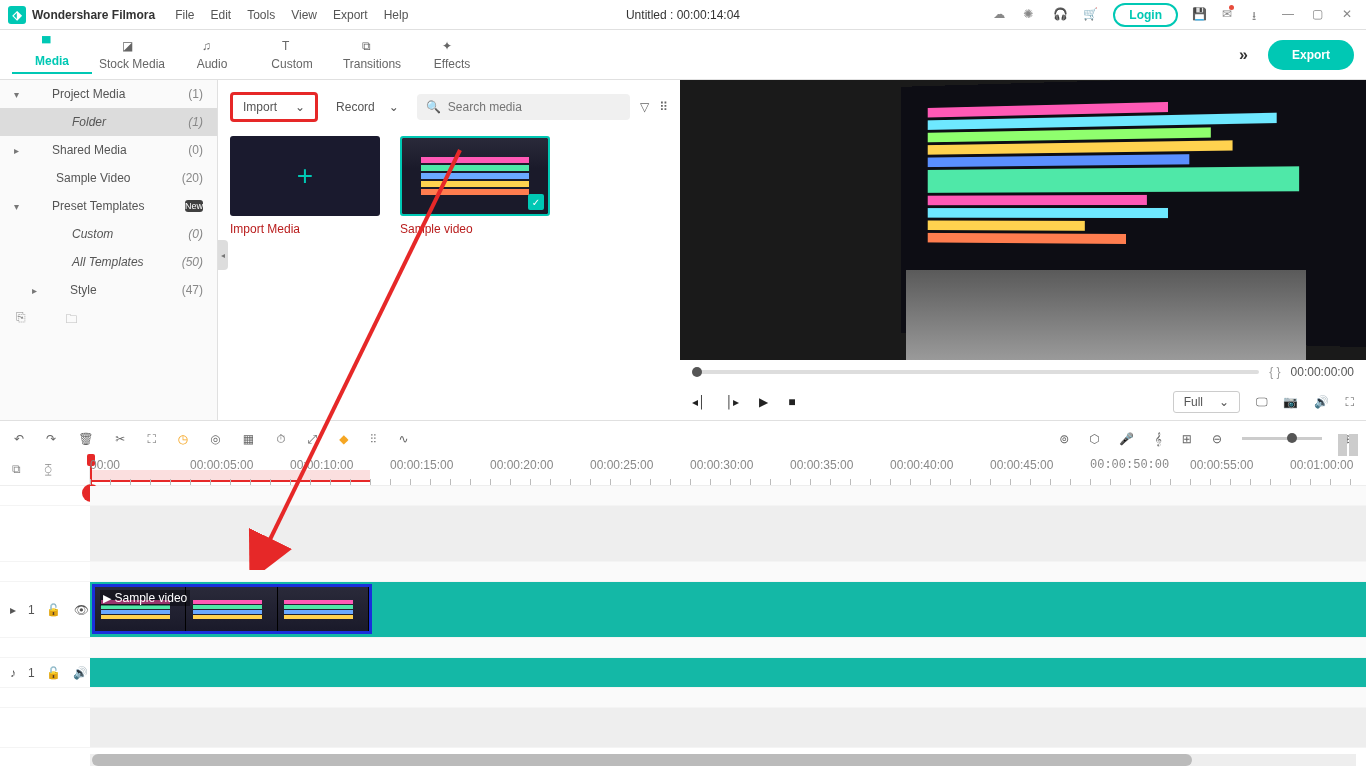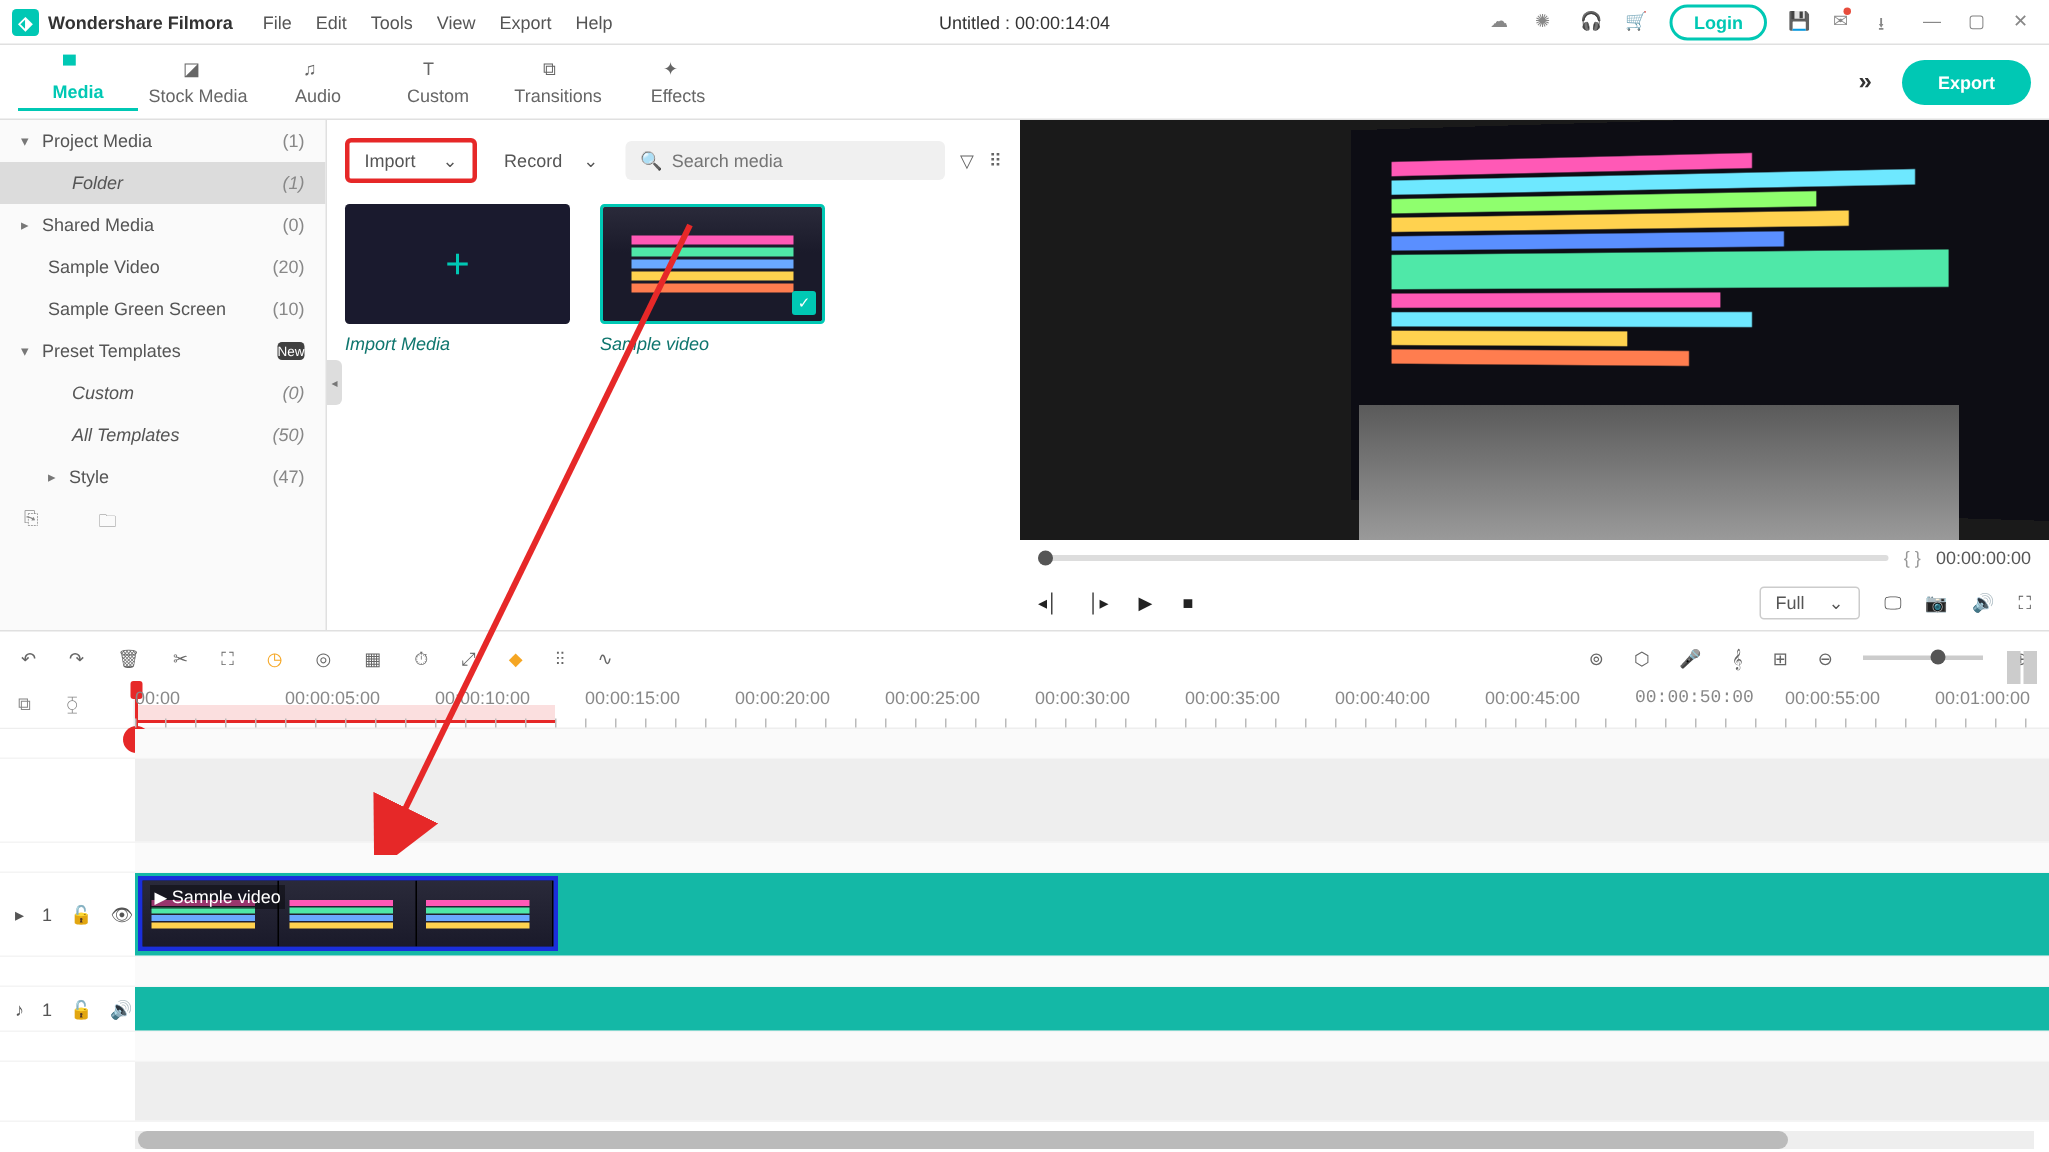--- a/index.html
+++ b/index.html
@@ -26,40 +26,40 @@
 .tab-ic { width: 20px; height: 16px; }
 .more-icon { margin-left: auto; margin-right: 20px; font-weight: bold; color: #333; font-size: 16px; }
 .export-btn { background: #00c8b4; color: #fff; border-radius: 18px; padding: 8px 24px; font-weight: bold; cursor: pointer; }
 
 
 .main { display: flex; height: 340px; }
 .sidebar { width: 218px; background: #fafafa; border-right: 1px solid #e0e0e0; overflow-y: auto; }
 .side-item { display: flex; align-items: center; padding: 7px 14px; color: #555; cursor: pointer; }
 .side-item.selected { background: #dcdcdc; }
 .side-item .arr { width: 14px; font-size: 10px; color: #777; }
-.side-item .lbl { flex: 1; }
+.side-item .lbl { flex: 1; margin-left: 24px; }
 .side-item .cnt { color: #888; }
 .side-item.sub1 { padding-left: 32px; }
 .side-item.sub2 { padding-left: 48px; font-style: italic; }
 .new-badge { background: #404040; color: #fff; font-size: 9px; border-radius: 3px; padding: 1px 0; margin-left: 4px; }
 
 .media-panel { flex: 1; max-width: 462px; padding: 12px; position: relative; }
 .media-toolbar { display: flex; align-items: center; gap: 10px; margin-bottom: 14px; }
 .import-btn { border: 3px solid #e62828; padding: 5px 10px; border-radius: 4px; display: flex; align-items: center; gap: 18px; color: #555; cursor: pointer; }
 .record-btn { padding: 5px 8px; color: #555; display: flex; align-items: center; gap: 14px; cursor: pointer; }
 .search-box { flex: 1; background: #f0f0f0; border-radius: 4px; padding: 6px 10px; display: flex; align-items: center; gap: 6px; color: #999; }
 .search-box input { border: none; background: transparent; outline: none; width: 100%; }
 .filter-ic, .grid-ic { color: #666; cursor: pointer; }
 
 .media-thumbs { display: flex; gap: 20px; }
 .thumb { width: 150px; }
 .thumb-box { width: 150px; height: 80px; background: #1a1a2e; display: flex; align-items: center; justify-content: center; border-radius: 3px; margin-bottom: 6px; position: relative; overflow: hidden; }
 .thumb-box.sel { border: 2px solid #00c8b4; }
 .plus-sign { color: #00c8b4; font-size: 28px; font-weight: 300; }
-.thumb-label { color: #0f766e; font-style: italic; }
+.thumb-label { color: #b91c1c; }
 .check-badge { position: absolute; bottom: 4px; right: 4px; width: 16px; height: 16px; background: #00c8b4; color: #fff; border-radius: 2px; display: flex; align-items: center; justify-content: center; font-size: 10px; }
 .clip-preview { width: 100%; height: 100%; background: linear-gradient(180deg, #2a2a3a 0%, #1a1a2a 40%); display: flex; flex-direction: column; justify-content: center; gap: 2px; padding: 6px; }
 .preview-track { height: 6px; width: 80%; margin-left: 10%; }
 
 .preview-panel { flex: 1; display: flex; flex-direction: column; background: #000; }
 .video-view { flex: 1; background: #1a1a1a; display: flex; align-items: center; justify-content: center; position: relative; overflow: hidden; }
 .monitor-screen { position: absolute; right: 0; top: 0; width: 480px; height: 260px; background: #0d0d14; transform: perspective(600px) rotateY(-8deg); padding: 20px 30px; }
 .monitor-track { height: 10px; margin: 3px 0; }
 .apple-area { position: absolute; bottom: 0; right: 60px; width: 400px; height: 90px; background: linear-gradient(180deg, #5a5a5a, #9a9a9a); display: flex; align-items: center; justify-content: center; }
 .apple-logo { font-size: 36px; color: #222; }
@@ -186,24 +186,20 @@
         <span class="cnt">(1)</span>
       </div>
     <div class="side-item">
         <span class="arr">▸</span>
         <span class="lbl">Shared Media</span>
         <span class="cnt">(0)</span>
       </div>
     <div class="side-item sub1">
         <span class="lbl">Sample Video</span>
         <span class="cnt">(20)</span>
-      </div>
-    <div class="side-item sub1">
-        <span class="lbl">Sample Green Screen</span>
-        <span class="cnt">(10)</span>
       </div>
     <div class="side-item">
         <span class="arr">▾</span>
         <span class="lbl">Preset Templates</span>
         <span class="new-badge">New</span>
       </div>
     <div class="side-item sub2">
         <span class="lbl">Custom</span>
         <span class="cnt">(0)</span>
       </div>

